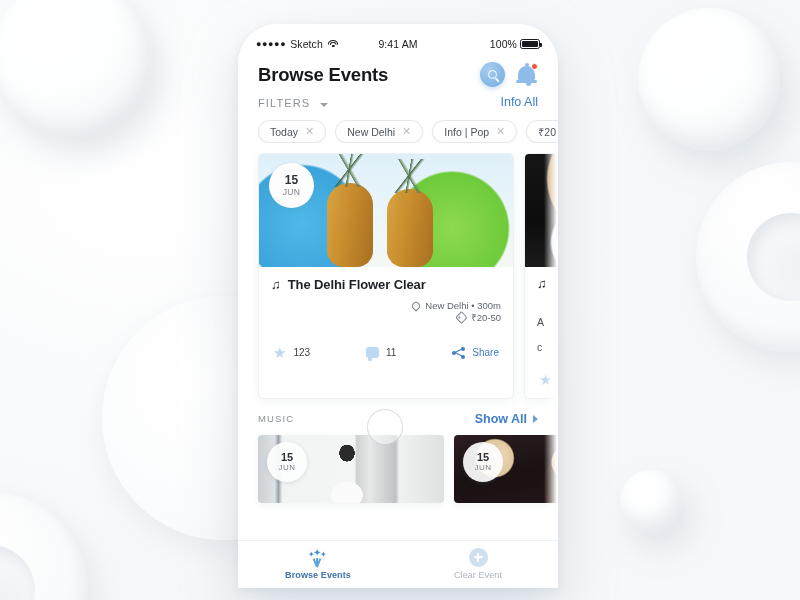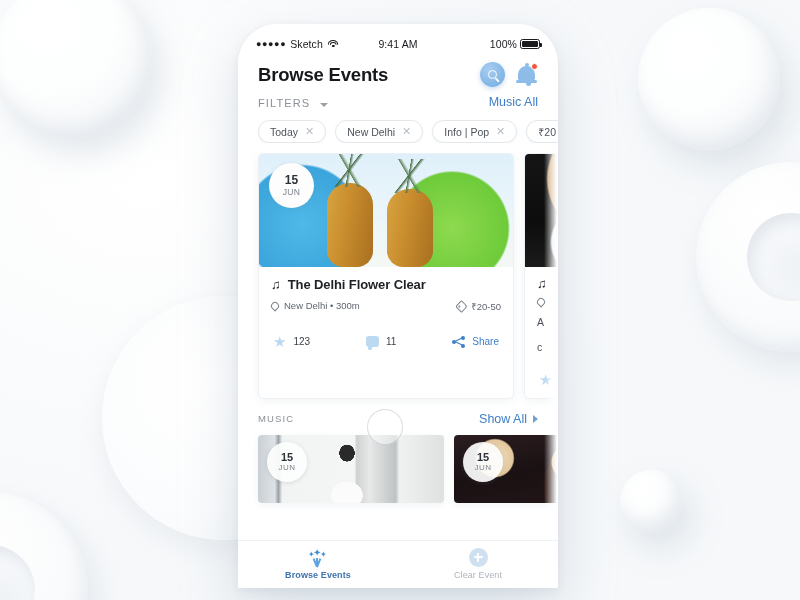--- a/index.html
+++ b/index.html
@@ -159,21 +159,21 @@
     background:#fdfdfd; display:flex; flex-direction:column; align-items:center; justify-content:center;
     box-shadow:0 1px 4px rgba(120,135,150,.22);
   }
   .date-day{ font-size:12px; font-weight:600; color:#2d3138; line-height:1.05; }
   .date-mon{ font-size:8.5px; color:#7b818a; letter-spacing:.4px; margin-top:1px; }
 
   .ecard-body{ padding:10px 12px 0 12px; }
   .etitle-row{ display:flex; align-items:center; gap:7px; }
   .note-icon{ font-size:13px; color:#23262b; line-height:1; }
   .etitle{ font-size:13px; font-weight:600; color:#1d2025; letter-spacing:-.1px; }
-  .meta-row{ display:flex; align-items:flex-start; margin-top:8px; }
+  .meta-row{ display:flex; align-items:flex-end; margin-top:8px;flex-direction:column; }
   .meta-left, .meta-right{ display:flex; align-items:center; gap:5px; }
   .meta-right{ margin-left:auto; }
   .meta-txt{ font-size:9.5px; color:#606670; }
   .pin{ width:8px; height:8px; border:1.3px solid #7c838c; border-radius:50% 50% 50% 0;
         transform:rotate(-45deg); }
   .tag{ width:9px; height:9px; border:1.3px solid #7c838c; border-radius:2px 1px 3px 1px;
         transform:rotate(-45deg); position:relative; }
   .tag::after{ content:""; position:absolute; left:1.3px; top:1.3px; width:2px; height:2px;
                border-radius:50%; background:#7c838c; }
   .edesc{ margin-top:9px; font-size:10.5px; line-height:1.52; color:#4a5058; }
@@ -192,21 +192,21 @@
   .share-ic i:nth-child(1){ right:0; top:0; }
   .share-ic i:nth-child(2){ left:0; top:4px; }
   .share-ic i:nth-child(3){ right:0; bottom:0; }
   .share-ic b{ position:absolute; height:1.3px; background:#3e7fc7; left:3px; width:8px; }
   .share-ic b:nth-of-type(1){ top:3.6px; transform:rotate(-26deg); }
   .share-ic b:nth-of-type(2){ top:7.6px; transform:rotate(26deg); }
 
   
   .sec-head{ display:flex; align-items:center; padding:13px 20px 0 20px; }
   .sec-title{ font-size:9.5px; letter-spacing:1.1px; color:#8a9099; }
-  .show-all{ margin-left:auto; font-size:12.5px; color:#3e7fc7; display:flex; align-items:center; gap:6px; }
+  .show-all{ margin-left:auto; font-size:12.5px; color:#3e7fc7; display:flex; align-items:center; gap:6px;font-weight:bold; }
   .arr{ width:0; height:0; border-top:4px solid transparent; border-bottom:4px solid transparent;
         border-left:5.5px solid #6f9fd4; }
 
   
   .mstrip{ display:flex; gap:10px; padding:9px 0 0 20px; }
   .mcard{ flex:0 0 186px; height:68px; border-radius:4px; position:relative; overflow:hidden;
           box-shadow:0 2px 7px rgba(180,192,205,.20); }
   .m-img-1{ position:absolute; inset:0;
     background:
       linear-gradient(90deg,#c9cfd4 0%,#dfe3e6 9%, #9aa2a8 11%, #f2f3f3 13%, #f4f5f5 52%, #cfd2d2 53%, #e7e8e8 60%, #bfc3c4 74%, #f0f1f1 76%, #dfe1e1 100%);
@@ -310,21 +310,21 @@
             <span class="bell-dot"></span>
           </div>
         </div>
       </div>
 
       <div class="filters-row">
         <div>
           <span class="filters-label">FILTERS</span>
           <span class="caret"></span>
         </div>
-        <div class="clear-all">Music All</div>
+        <div class="clear-all">Info All</div>
       </div>
 
       <div class="chips">
         <div class="chip">
           <span>Today</span>
           <span class="x">✕</span>
         </div>
         <div class="chip">
           <span>New Delhi</span>
           <span class="x">✕</span>

